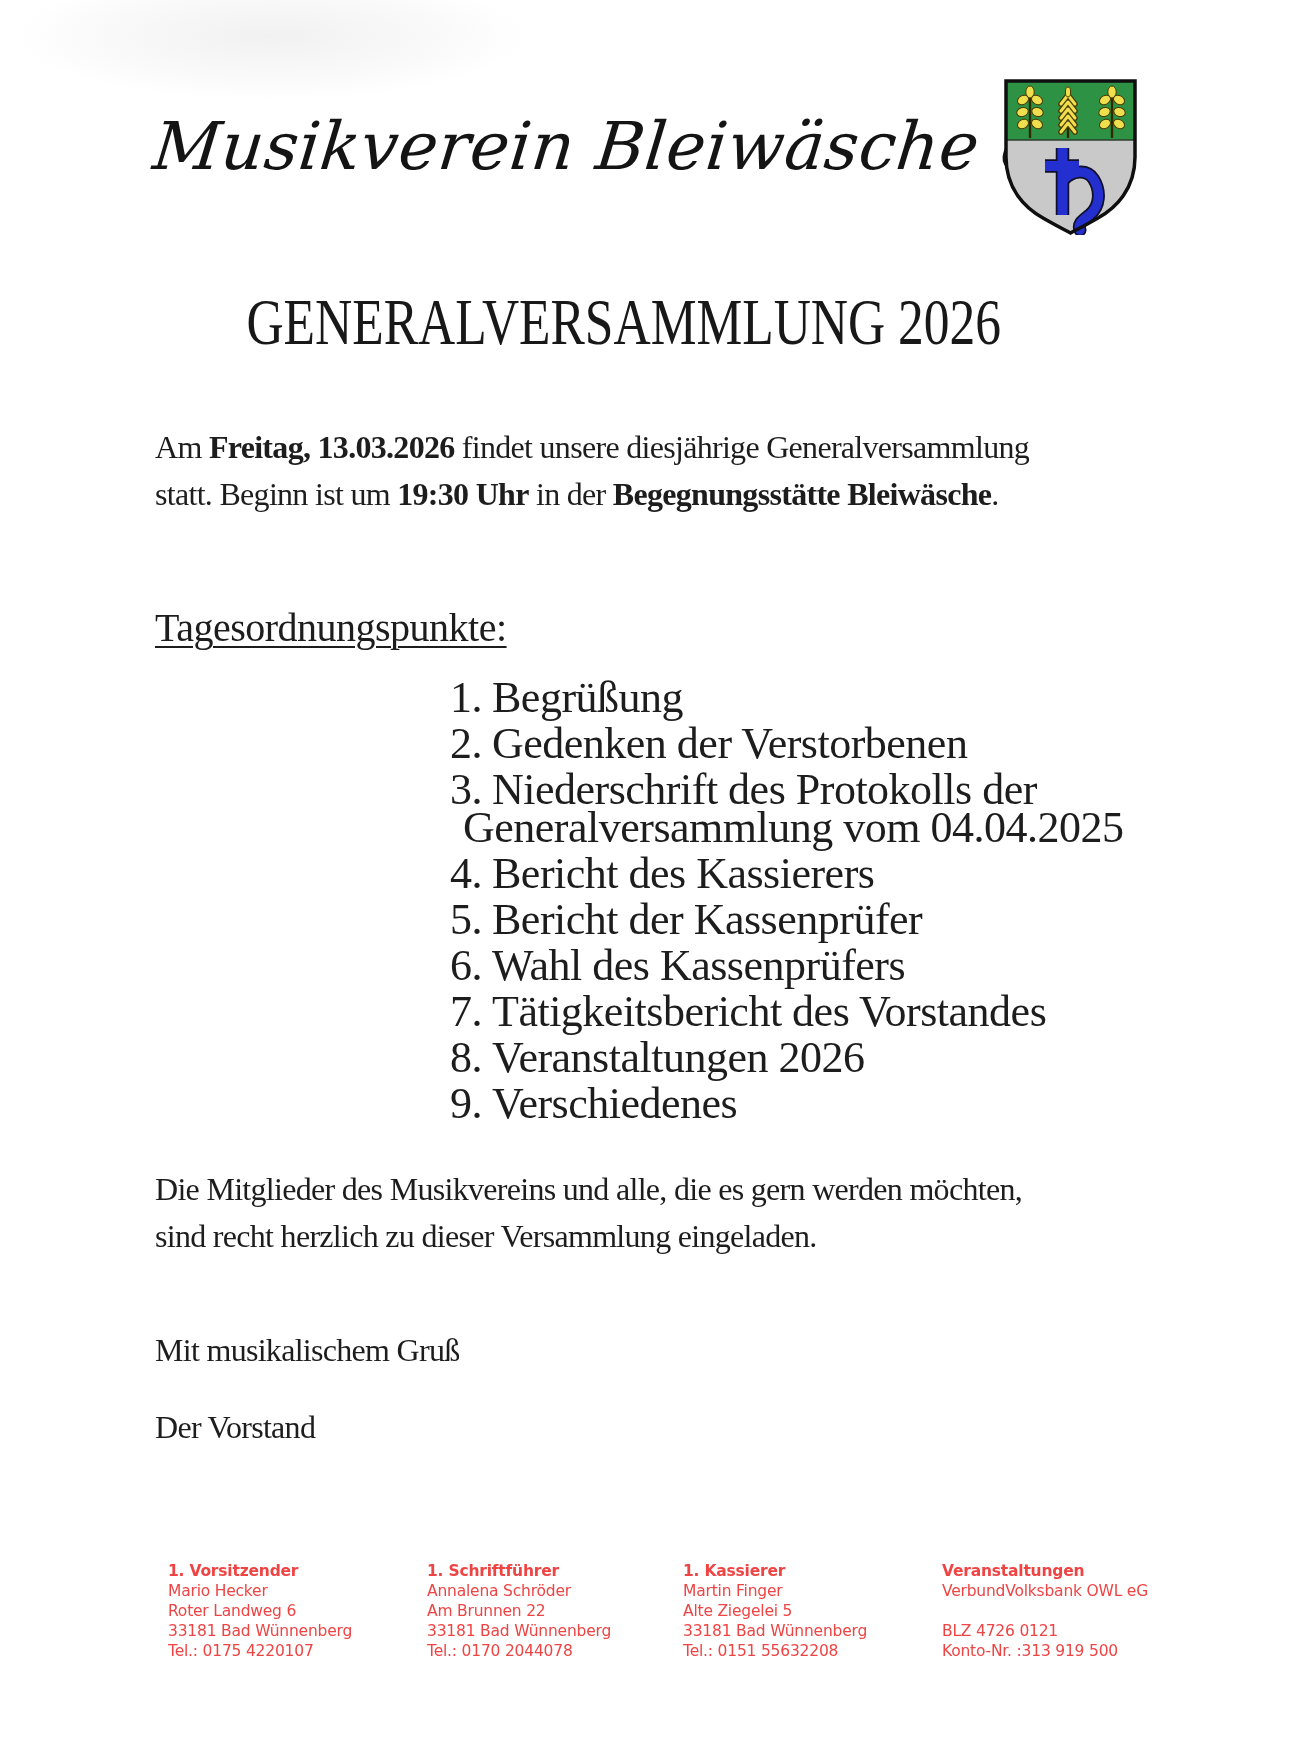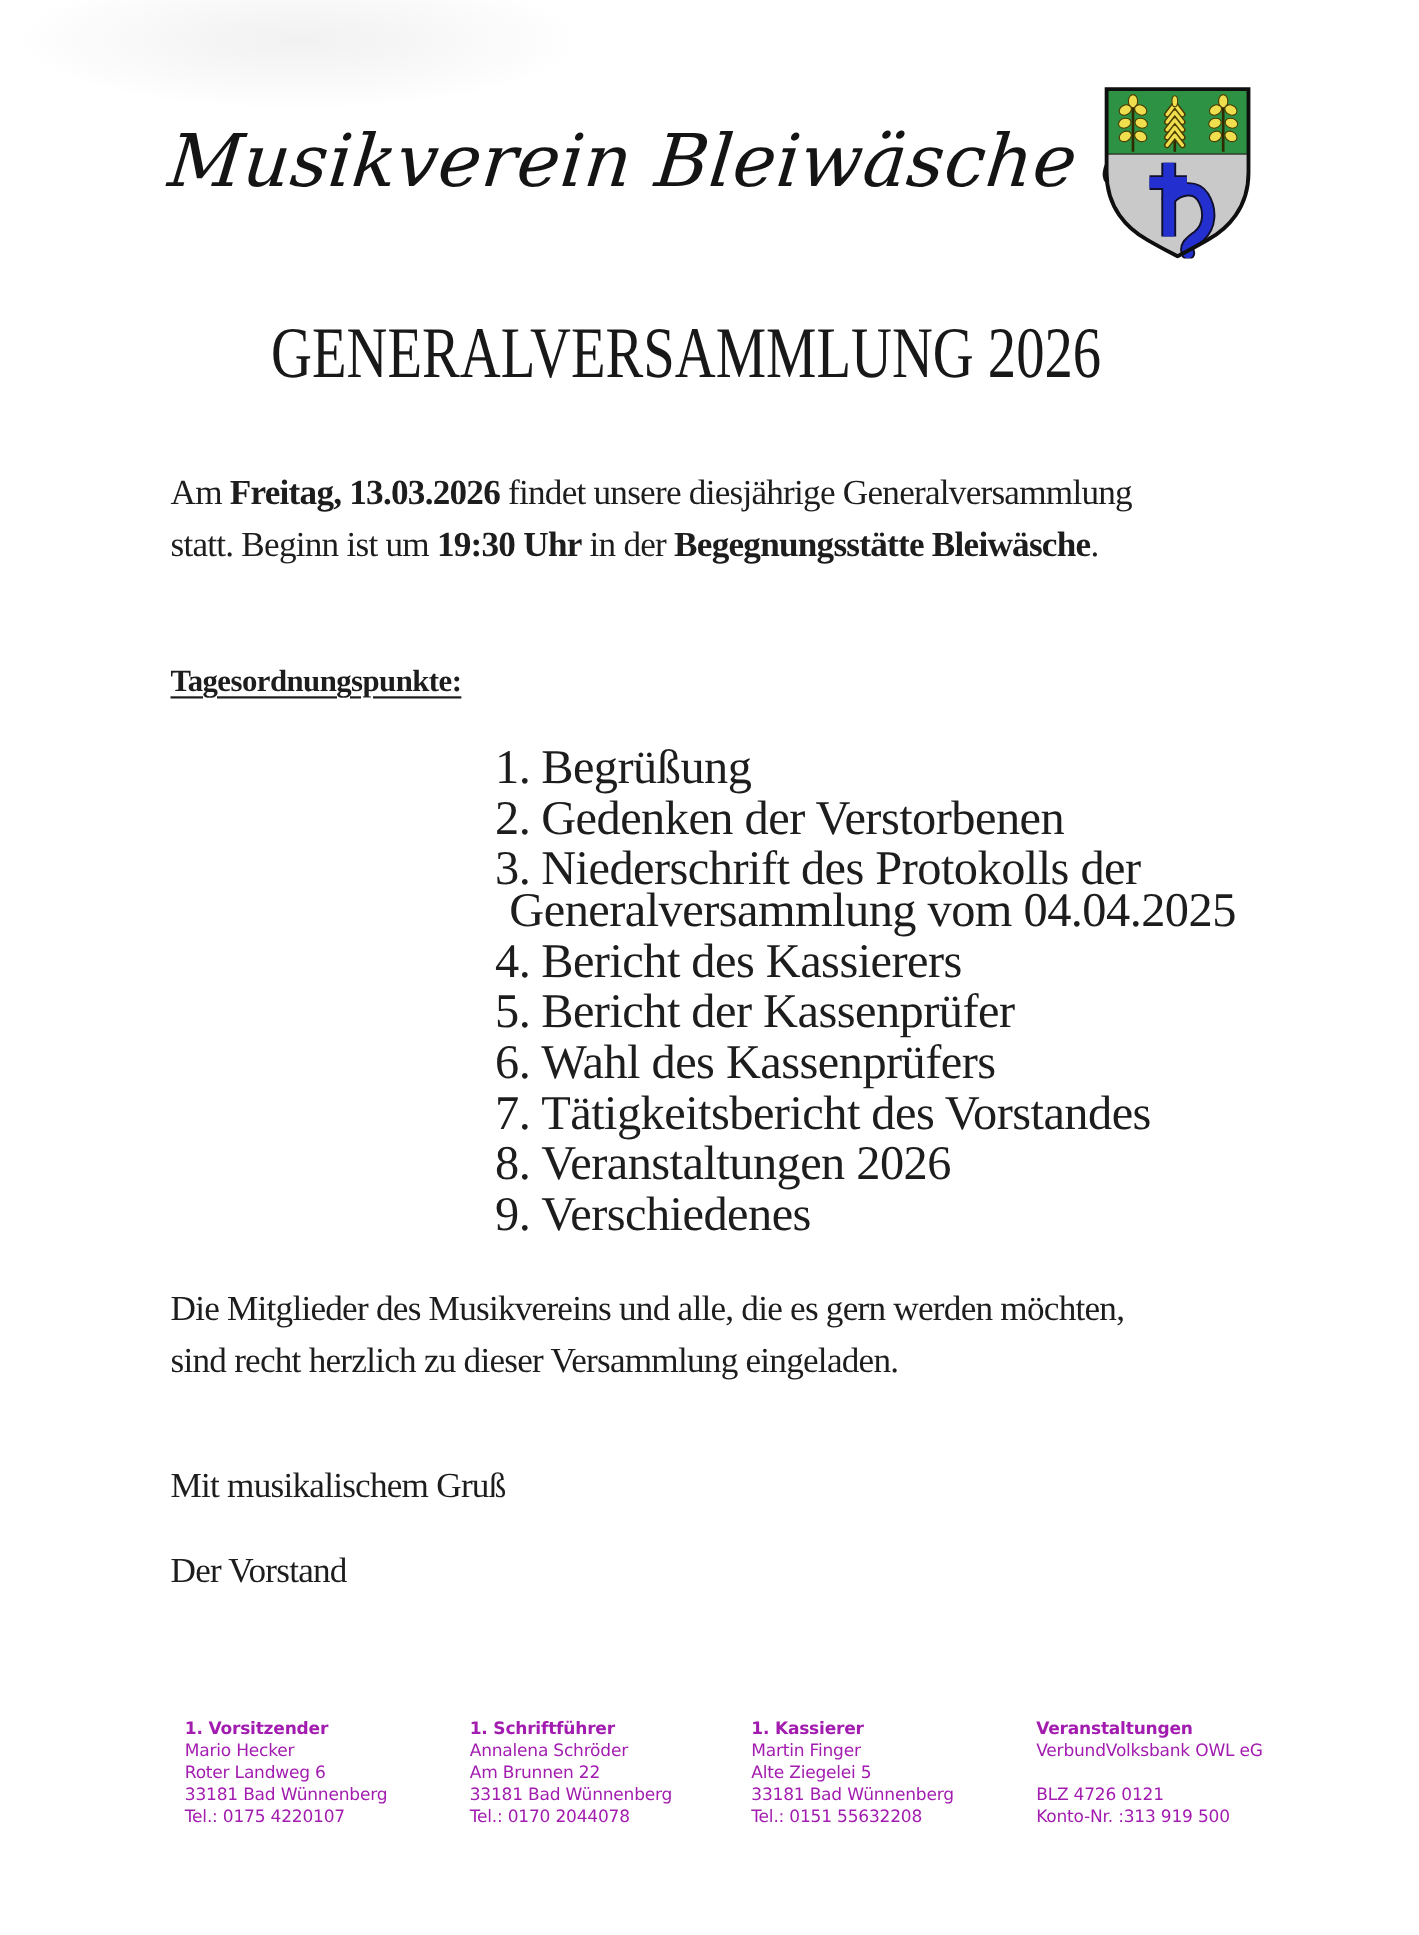--- a/index.html
+++ b/index.html
@@ -34,34 +34,34 @@
   .charge-blue .sq{stroke-width:10;}
   .charge-blue .rd{stroke-width:9.5;stroke-linecap:round;stroke-linejoin:round;}
 
   .title-wrap{position:absolute;left:140px;top:289px;width:910px;text-align:left;line-height:66px;}
   .title{
     display:inline-block;font-size:66px;line-height:66px;color:#181818;
     transform:scaleX(0.78);transform-origin:center;white-space:nowrap;
   }
   .body-text{font-size:32px;letter-spacing:-0.7px;}
   .intro{position:absolute;left:155px;top:424px;width:960px;line-height:47px;margin:0;}
-  .agenda-heading{position:absolute;left:155px;top:604px;font-size:28px;letter-spacing:-0.5px;font-weight:bold;}
+  .agenda-heading{position:absolute;left:155px;top:604px;font-size:40px;letter-spacing:-0.5px;}
   .agenda-heading .u{text-decoration:underline;text-underline-offset:5px;text-decoration-thickness:2px;}
   .agenda{position:absolute;left:450px;top:679px;font-size:44px;letter-spacing:-0.5px;}
   .aline{line-height:38px;white-space:nowrap;}
   .gap{margin-top:8px;}
   .cont{margin-left:13px;text-align:center;}
   .num{display:inline-block;min-width:42px;}
   .closing{position:absolute;left:155px;top:1166px;width:960px;line-height:47px;margin:0;}
   .greeting{position:absolute;left:155px;top:1332px;}
   .signature{position:absolute;left:155px;top:1409px;}
 
   .footer{
     position:absolute;left:0;top:1561px;width:1286px;height:120px;
-    font-family:"DejaVu Sans",sans-serif;font-size:15.5px;color:#a21caf;letter-spacing:-0.2px;
+    font-family:"DejaVu Sans",sans-serif;font-size:15.5px;color:#ef4444;letter-spacing:-0.2px;
   }
   .fcol{position:absolute;top:0;width:255px;}
   .fcol-1{left:168px;} .fcol-2{left:427px;} .fcol-3{left:683px;} .fcol-4{left:942px;}
   .ftitle{font-weight:700;line-height:20px;}
   .fline{line-height:20px;min-height:20px;}
 </style>
 </head>
 <body>
 
 <div class="page">

